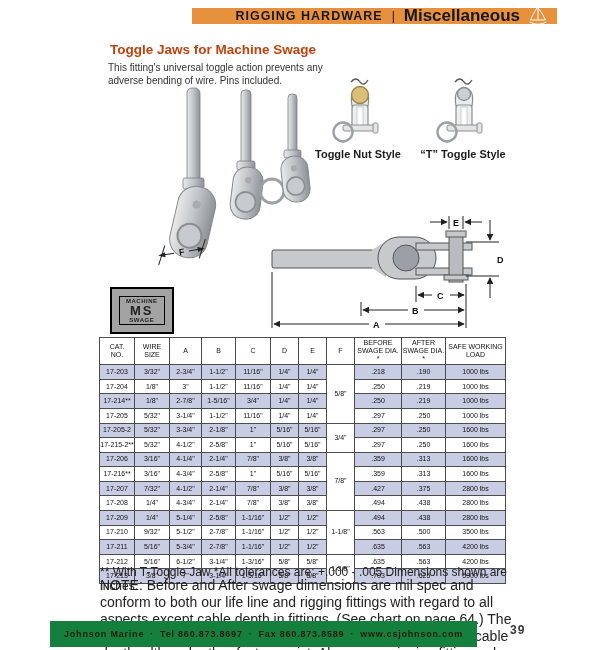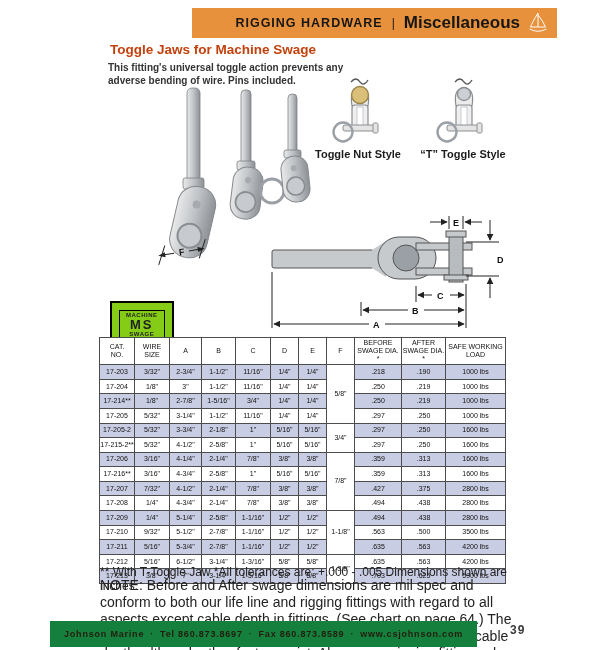--- a/index.html
+++ b/index.html
@@ -3,36 +3,36 @@
 <meta charset="utf-8">
 <style>
   html,body{margin:0;padding:0;background:#ffffff;}
   .page{position:relative;width:601px;height:650px;background:#ffffff;overflow:hidden;
         font-family:"Liberation Sans",sans-serif;color:#222;}
 
   
   .badge{position:absolute;left:100px;top:9px;width:89px;height:22px;background:#D93A3E;
          border-radius:12px;display:flex;align-items:center;justify-content:center;}
   .badge span{color:#fff;font-size:8px;font-weight:bold;letter-spacing:.2px;}
-  .banner{position:absolute;left:192px;top:8px;width:365px;height:30px;background:#E8913C;
+  .banner{position:absolute;left:192px;top:8px;width:365px;height:16px;background:#E8913C;
           display:flex;align-items:center;justify-content:flex-end;padding-right:8px;box-sizing:border-box;gap:7px;}
   .banner .t1{font-size:12.5px;font-weight:bold;letter-spacing:1px;color:#161616;}
   .banner .div{font-size:12px;color:#161616;font-weight:normal;padding:0 2px;}
   .banner .t2{font-size:17px;font-weight:bold;color:#161616;}
 
   
   .title{position:absolute;left:110px;top:42px;font-size:13.5px;font-weight:bold;color:#c2410c;margin:0;}
-  .desc{position:absolute;left:108px;top:62px;width:245px;font-size:10px;line-height:1.25;color:#333;margin:0;font-weight:bold;}
+  .desc{position:absolute;left:108px;top:62px;width:245px;font-size:10px;line-height:1.25;color:#333;margin:0;}
 
   .caption{position:absolute;font-size:11px;font-weight:bold;color:#1c1c1c;text-align:center;width:110px;}
   .cap-nut{left:303px;top:148px;}
   .cap-t{left:408px;top:148px;}
 
   
-  .msbadge{position:absolute;left:110px;top:287px;border:2px solid #000;background:#84cc16;padding:7px;margin-top:14px;}
+  .msbadge{position:absolute;left:110px;top:287px;border:2px solid #000;background:#a3a3a3;padding:7px;}
   .msbadge .inner{border:1px solid #000;padding:1px 6px;text-align:center;}
   .msbadge .l1,.msbadge .l3{font-size:6px;font-weight:bold;letter-spacing:.5px;}
   .msbadge .l2{font-size:13px;font-weight:bold;letter-spacing:2px;line-height:1;}
 
   
   .tablewrap{position:absolute;left:99px;top:337px;}
   table.spec{border-collapse:collapse;table-layout:fixed;width:406px;font-size:7px;color:#111;}
   table.spec th,table.spec td{border:1px solid #4c4c4c;text-align:center;vertical-align:middle;
         padding:1px 0;line-height:1.15;overflow:hidden;}
   table.spec th{font-weight:normal;white-space:pre-line;height:24px;background:#fff;}

